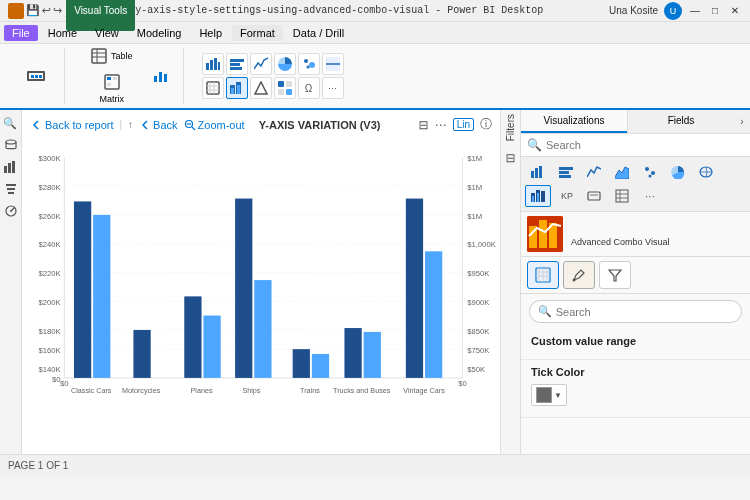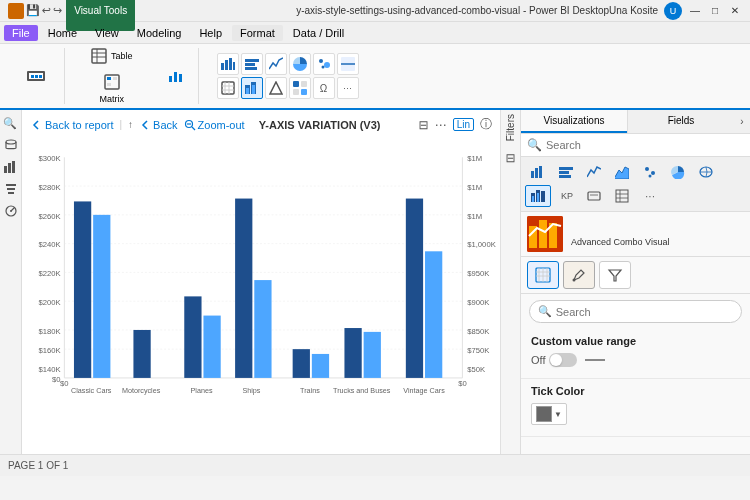--- a/index.html
+++ b/index.html
@@ -11,22 +11,22 @@
       background: #f0f0f0;
       display: flex;
       align-items: center;
       justify-content: space-between;
       padding: 0 8px;
       border-bottom: 1px solid #ddd;
     }
     .title-bar-left { display: flex; align-items: center; gap: 4px; }
     .title-bar-icon { width: 10px; height: 10px; background: #ccc; border-radius: 1px; }
     .title-center { 
-      flex: 1; text-align: right; font-size: 10px; color: #333;
-      white-space: nowrap; overflow: hidden; text-overflow: ellipsis;
+      flex: 1; text-align: left; font-size: 10px; color: #333;
+      white-space: nowrap; overflow: hidden; text-overflow: ellipsis; font-family: Liberation Mono, monospace;
     }
     .title-right { display: flex; align-items: center; gap: 6px; font-size: 10px; color: #333; }
     .win-btn { width: 14px; height: 14px; display: flex; align-items: center; justify-content: center; font-size: 10px; cursor: pointer; }
 
     
     .visual-tools-badge {
       background: #217346;
       color: white;
       padding: 15px 8px;
       font-size: 10px;
@@ -433,21 +433,21 @@
         <svg width="22" height="22" viewBox="0 0 22 22">
             <rect x="2" y="6" width="18" height="10" rx="1" fill="#555"></rect>
             <rect x="4" y="8" width="14" height="6" fill="white"></rect>
             <rect x="6" y="10" width="3" height="3" fill="#0078d4"></rect>
             <rect x="10" y="10" width="3" height="3" fill="#0078d4"></rect>
             <rect x="14" y="10" width="3" height="3" fill="#0078d4"></rect>
           </svg>
       </div>
     </div>
   </div>
-  <div class="ribbon-group" style="flex-direction:row;gap:23px;align-items:center;">
+  <div class="ribbon-group" style="flex-direction:row;gap:8px;align-items:center;">
     <div style="display:flex;flex-direction:column;gap:2px;">
       <div class="ribbon-btn" style="flex-direction:row;font-size:10px;gap:4px;">
         <svg width="16" height="16" viewBox="0 0 16 16">
             <rect x="1" y="1" width="14" height="14" rx="1" fill="none" stroke="#555" stroke-width="1.5"></rect>
             <line x1="1" y1="5" x2="15" y2="5" stroke="#555" stroke-width="1"></line>
             <line x1="1" y1="9" x2="15" y2="9" stroke="#555" stroke-width="1"></line>
             <line x1="6" y1="1" x2="6" y2="15" stroke="#555" stroke-width="1"></line>
           </svg>
         <span style="font-size:9px;">Table</span>
       </div>
@@ -828,29 +828,20 @@
 
     <div class="format-search">
       <span style="color:#888;font-size:11px;">🔍</span>
       <input type="text" style="border: none; outline: none; font-size: 11px; width: 100%; background: transparent;" placeholder="Search">
     </div>
 
     <div class="panel-scroll">
 
       <div class="format-section">
         <div class="format-section-title">Custom value range</div>
-        <div class="format-row">
-          <div class="toggle-off" style="cursor:pointer;">
-            <span style="font-size:11px;color:#555;">Off</span>
-            <div class="toggle-track">
-              <div class="toggle-thumb"></div>
-            </div>
-            <div class="toggle-line"></div>
-          </div>
-        </div>
       </div>
 
       <div class="format-section">
         <div class="format-section-title">Tick Color</div>
         <div class="format-row">
           <div class="color-picker">
             <div class="color-swatch" style="background:#666666;"></div>
             <span style="font-size:8px;color:#555;">▼</span>
           </div>
         </div>

